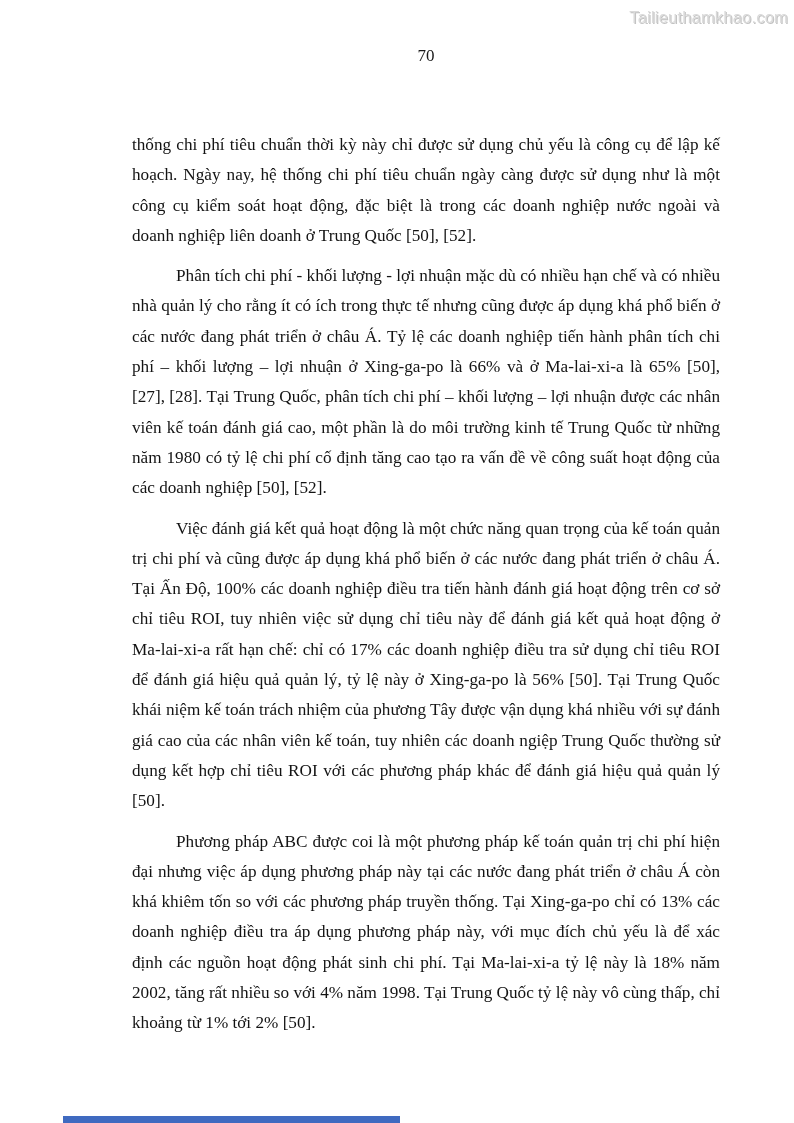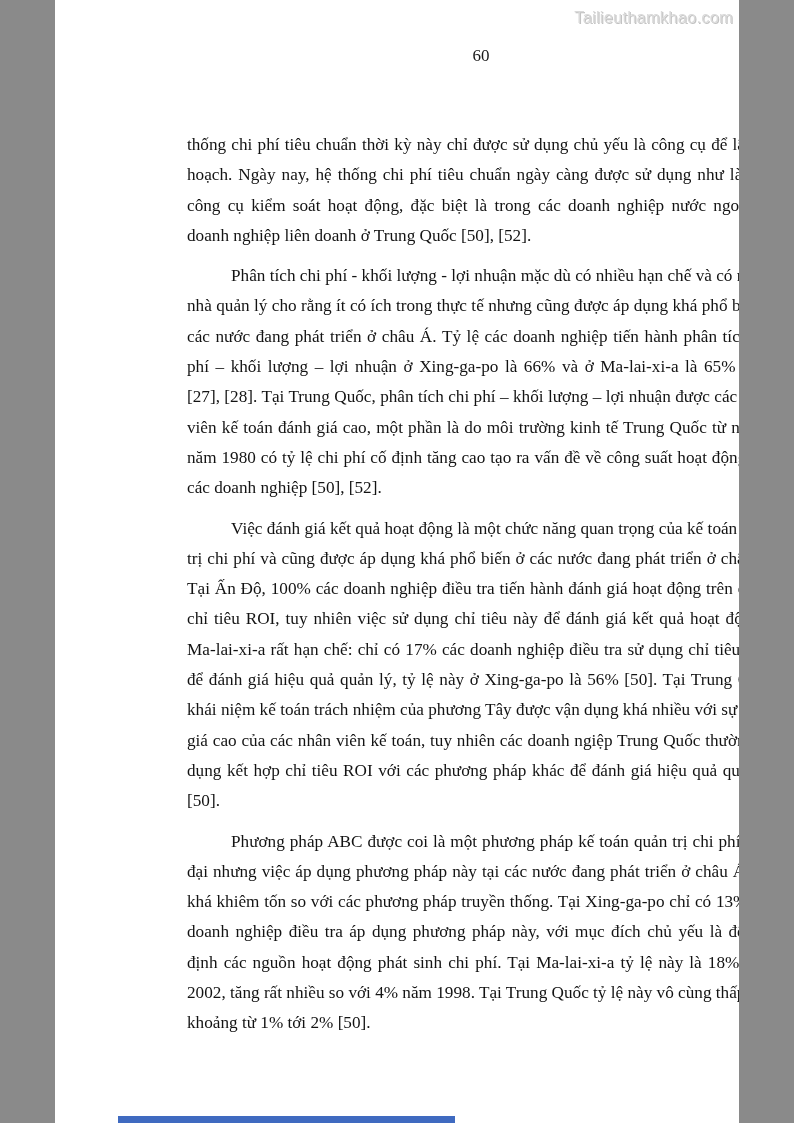--- a/index.html
+++ b/index.html
@@ -1,18 +1,18 @@
 <!DOCTYPE html>
 <html><head>
 <meta charset="utf-8">
 <style>
   html, body { margin: 0; padding: 0; background: #8a8a8a; }
   .page {
     position: relative;
-    width: 684px;
+    width: 794px;
     height: 1123px;
     margin: 0 auto;
     background: #ffffff;
     overflow: hidden;
     font-family: "Liberation Serif", "DejaVu Serif", serif;
     color: #151515;
   }
   .watermark {
     position: absolute;
     top: 8px;
@@ -59,21 +59,21 @@
     background: #3f6ac0;
   }
 </style>
 </head>
 <body>
 
 <div class="page">
 
   <div class="watermark">Tailieuthamkhao.com</div>
 
-  <div class="page-number">60</div>
+  <div class="page-number">70</div>
 
   <div class="doc-body">
       <p class="para">thống chi phí tiêu chuẩn thời kỳ này chỉ được sử dụng chủ yếu là công cụ để lập kế hoạch. Ngày nay, hệ thống chi phí tiêu chuẩn ngày càng được sử dụng như là một công cụ kiểm soát hoạt động, đặc biệt là trong các doanh nghiệp nước ngoài và doanh nghiệp liên doanh ở Trung Quốc [50], [52].</p>
       <p class="para indented">Phân tích chi phí - khối lượng - lợi nhuận mặc dù có nhiều hạn chế và có nhiều nhà quản lý cho rằng ít có ích trong thực tế nhưng cũng được áp dụng khá phổ biến ở các nước đang phát triển ở châu Á. Tỷ lệ các doanh nghiệp tiến hành phân tích chi phí – khối lượng – lợi nhuận ở Xing-ga-po là 66% và ở Ma-lai-xi-a là 65% [50], [27], [28].  Tại Trung Quốc, phân tích chi phí – khối lượng – lợi nhuận được các nhân viên kế toán đánh giá cao, một phần là do môi trường kinh tế Trung Quốc từ những năm 1980 có tỷ lệ chi phí cố định tăng cao tạo ra vấn đề về công suất hoạt động của các doanh nghiệp [50], [52].</p>
       <p class="para indented">Việc đánh giá kết quả hoạt động là một chức năng quan trọng của kế toán quản trị chi phí và cũng được áp dụng khá phổ biến ở các nước đang phát triển ở châu Á. Tại Ấn Độ, 100% các doanh nghiệp điều tra tiến hành đánh giá hoạt động trên cơ sở chỉ tiêu ROI, tuy nhiên việc sử dụng chỉ tiêu này để đánh giá kết quả hoạt động ở Ma-lai-xi-a rất hạn chế: chỉ có 17% các doanh nghiệp điều tra sử dụng chỉ tiêu ROI để đánh giá hiệu quả quản lý, tỷ lệ này ở Xing-ga-po là 56% [50]. Tại Trung Quốc khái niệm kế toán trách nhiệm của phương Tây được vận dụng khá nhiều với sự đánh giá cao của các nhân viên kế toán, tuy nhiên các doanh ngiệp Trung Quốc thường sử dụng kết hợp chỉ tiêu ROI với các phương pháp khác để đánh giá hiệu quả quản lý [50].</p>
       <p class="para indented">Phương pháp ABC được coi là một phương pháp kế toán quản trị chi phí hiện đại nhưng việc áp dụng phương pháp này tại các nước đang phát triển ở châu Á còn khá khiêm  tốn so với các phương pháp truyền thống. Tại Xing-ga-po chỉ có 13% các doanh nghiệp điều tra áp dụng phương pháp này, với mục đích chủ yếu là để xác định các nguồn hoạt động phát sinh chi phí. Tại Ma-lai-xi-a tỷ lệ này là 18% năm 2002, tăng rất nhiều so với 4% năm 1998. Tại Trung Quốc tỷ lệ này vô cùng thấp, chỉ khoảng từ 1% tới 2% [50].</p>
     </div>
 
   <div class="bottom-accent-bar" style="background: rgb(63, 106, 192);"></div>
 

